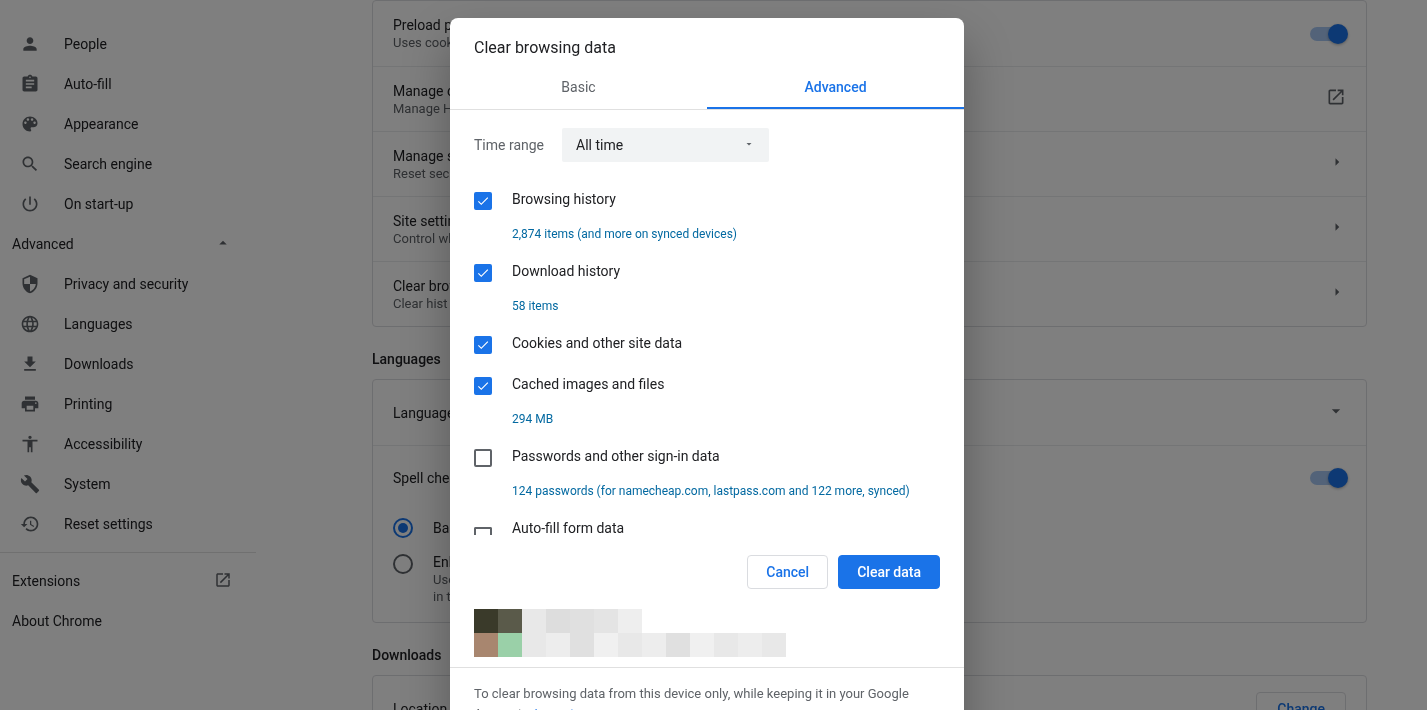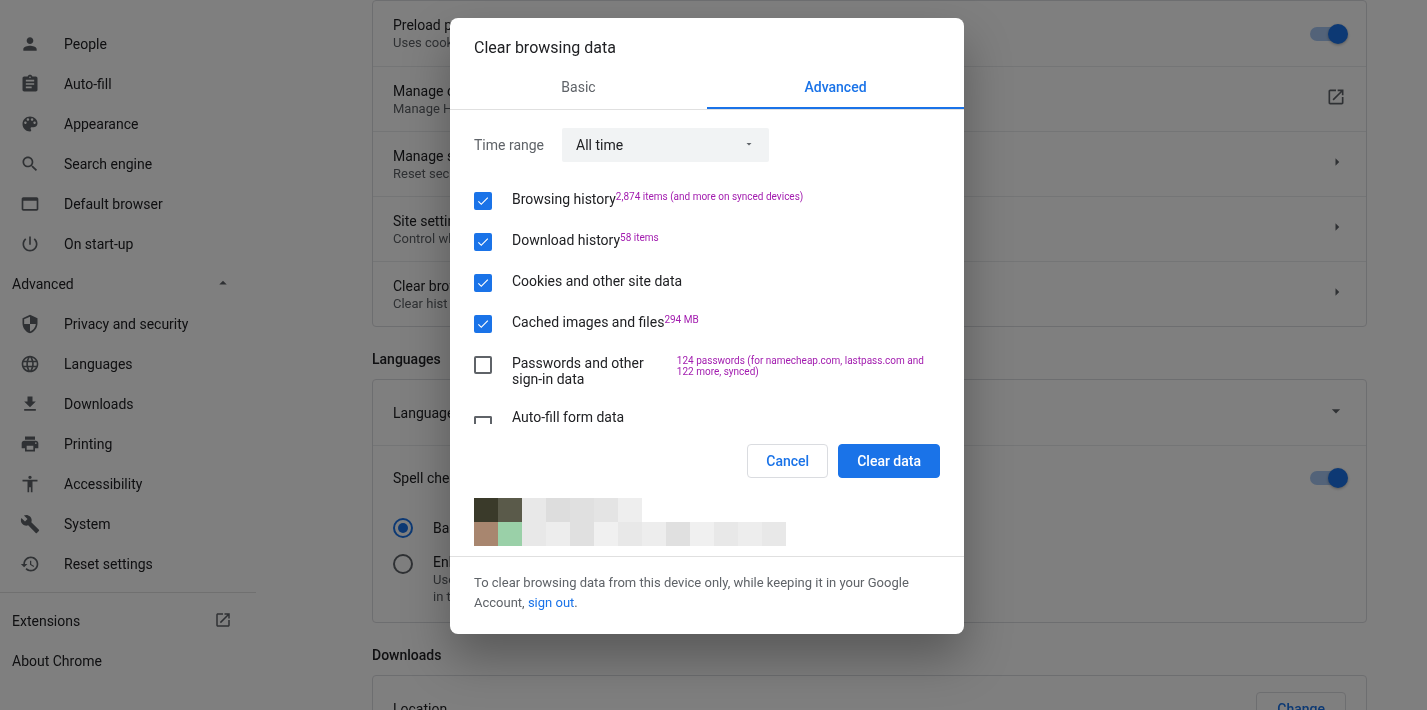--- a/index.html
+++ b/index.html
@@ -38,23 +38,23 @@
 .tab.active{color:#1a73e8;border-bottom:2px solid #1a73e8;font-weight:500}
 .body{padding:18px 24px 0}
 .tr-row{display:flex;align-items:center;gap:18px;margin-bottom:18px}
 .tr-label{font-size:14px;color:#5f6368}
 .select{background:#f1f3f4;border:none;padding:9px 14px;font-size:14px;color:#202124;display:flex;align-items:center;gap:120px;cursor:pointer;border-radius:2px}
 .select .tri{color:#5f6368}
 .opt{display:flex;gap:20px;padding:11px 0;align-items:flex-start}
 .cb{width:18px;height:18px;border:2px solid #5f6368;border-radius:2px;flex-shrink:0;display:flex;align-items:center;justify-content:center;margin-top:1px}
 .cb.checked{background:#1a73e8;border-color:#1a73e8}
 .cb.checked svg{width:14px;height:14px;fill:#fff}
-.opt-text{display:flex;gap:0}
+.opt-text{display:flex;flex-direction:column;gap:20px}
 .opt-title{font-size:14px;color:#202124}
-.opt-sub{font-size:10px;color:#a21caf}
+.opt-sub{font-size:12px;color:#0369a1}
 .actions{display:flex;justify-content:flex-end;gap:10px;padding:20px 24px}
 .btn{font-size:14px;padding:8px 18px;border-radius:4px;cursor:pointer;font-weight:500}
 .btn-cancel{background:#fff;border:1px solid #dadce0;color:#1a73e8}
 .btn-primary{background:#1a73e8;border:1px solid #1a73e8;color:#fff}
 .pixelblock{display:flex}
 .pixelblock div{width:24px;height:24px}
 .footer-note{padding:16px 24px 22px;border-top:1px solid #e0e0e0;font-size:13px;color:#5f6368;line-height:1.5}
 .footer-note a{color:#1a73e8;text-decoration:none}
 </style>
 </head>
@@ -89,28 +89,20 @@
       <span class="icon">
         <svg viewBox="0 0 24 24">
           <path d="M15.5 14h-.8l-.3-.3c1-1.1 1.6-2.6 1.6-4.2C16 5.9 13.1 3 9.5 3S3 5.9 3 9.5 5.9 16 9.5 16c1.6 0 3.1-.6 4.2-1.6l.3.3v.8l5 5 1.5-1.5-5-5zm-6 0C7 14 5 12 5 9.5S7 5 9.5 5 14 7 14 9.5 12 14 9.5 14z"></path>
         </svg>
       </span>
       <span>Search engine</span>
     </div>
   <div class="nav-item">
       <span class="icon">
         <svg viewBox="0 0 24 24">
-          <path d="M20 4H4c-1.1 0-2 .9-2 2v12c0 1.1.9 2 2 2h16c1.1 0 2-.9 2-2V6c0-1.1-.9-2-2-2zm0 14H4V8h16v10z"></path>
-        </svg>
-      </span>
-      <span>Default browser</span>
-    </div>
-  <div class="nav-item">
-      <span class="icon">
-        <svg viewBox="0 0 24 24">
           <path d="M13 3h-2v10h2V3zm4.8 2.2l-1.4 1.4C18 8.3 19 10 19 12c0 3.9-3.1 7-7 7s-7-3.1-7-7c0-2 .9-3.7 2.6-5.4L6.2 5.2C4.2 7 3 9.4 3 12c0 5 4 9 9 9s9-4 9-9c0-2.6-1.2-5-3.2-6.8z"></path>
         </svg>
       </span>
       <span>On start-up</span>
     </div>
 
   <div class="adv-header">
       <span>Advanced</span>
       <span class="chev"><svg width="18" height="18" viewBox="0 0 24 24" fill="currentColor">
           <path d="M7 14l5-5 5 5z"></path>

